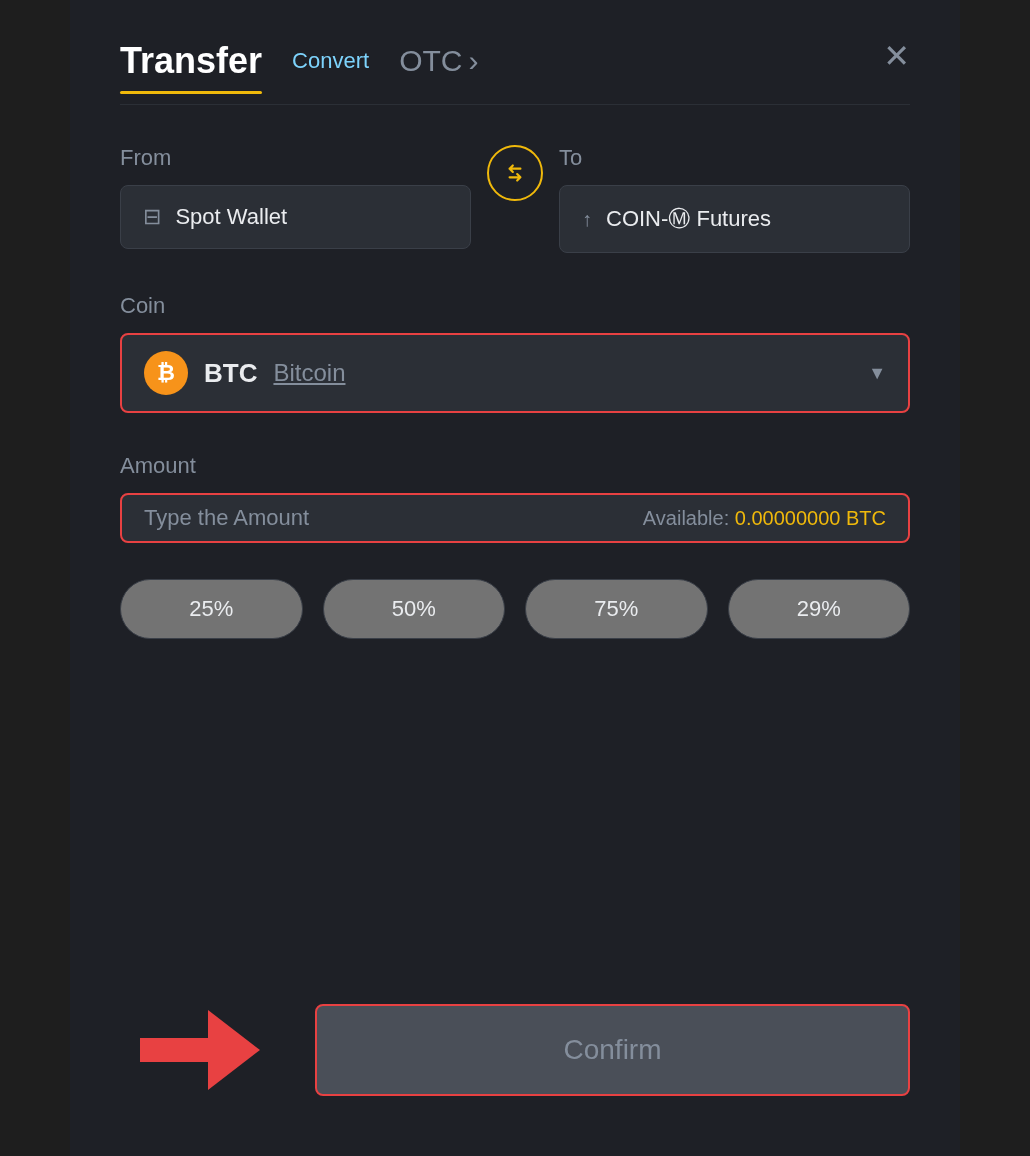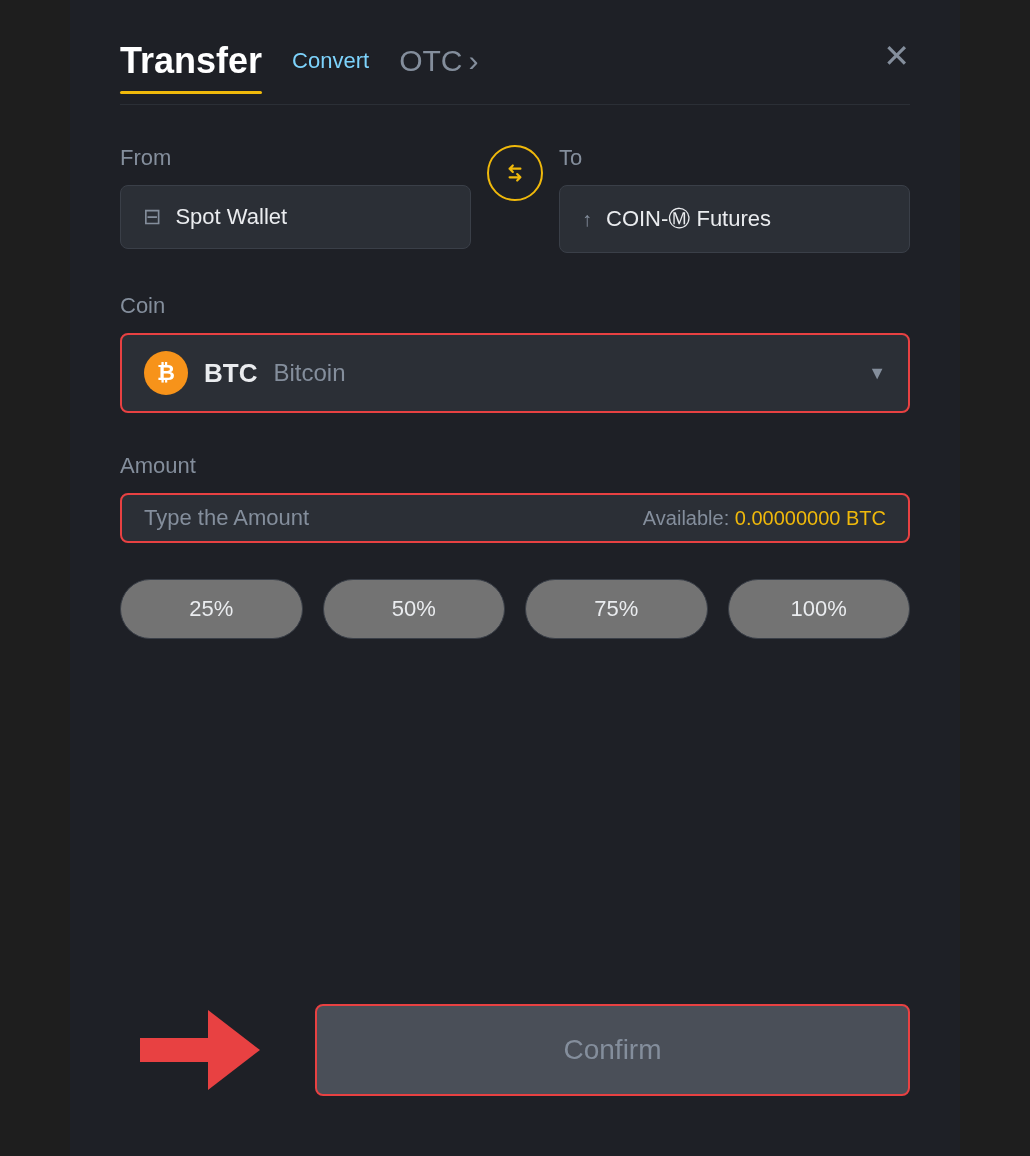--- a/index.html
+++ b/index.html
@@ -175,20 +175,21 @@
     .coin-name {
       font-size: 26px;
       font-weight: 700;
       color: #eaecef;
     }
 
     .coin-full-name {
       font-size: 24px;
       color: #848e9c;
       font-weight: 400;
+      text-decoration: underline;
     }
 
     .coin-chevron {
       margin-left: auto;
       color: #848e9c;
       font-size: 18px;
     }
 
     
     .amount-section {
@@ -343,21 +344,21 @@
         <span>Available:</span>
         <span class="available-value">0.00000000 BTC</span>
       </span>
     </div>
   </div>
 
   <div class="pct-buttons">
     <button class="pct-btn">25%</button>
     <button class="pct-btn">50%</button>
     <button class="pct-btn">75%</button>
-    <button class="pct-btn">100%</button>
+    <button class="pct-btn">29%</button>
   </div>
 
   <div class="bottom-section">
     <div class="arrow-container">
       <svg width="120" height="80" viewBox="0 0 120 80" xmlns="http://www.w3.org/2000/svg">
         <rect x="0" y="28" width="72" height="24" fill="#e84142"></rect>
         <polygon points="68,0 120,40 68,80" fill="#e84142"></polygon>
       </svg>
     </div>
     <button class="confirm-btn">Confirm</button>

